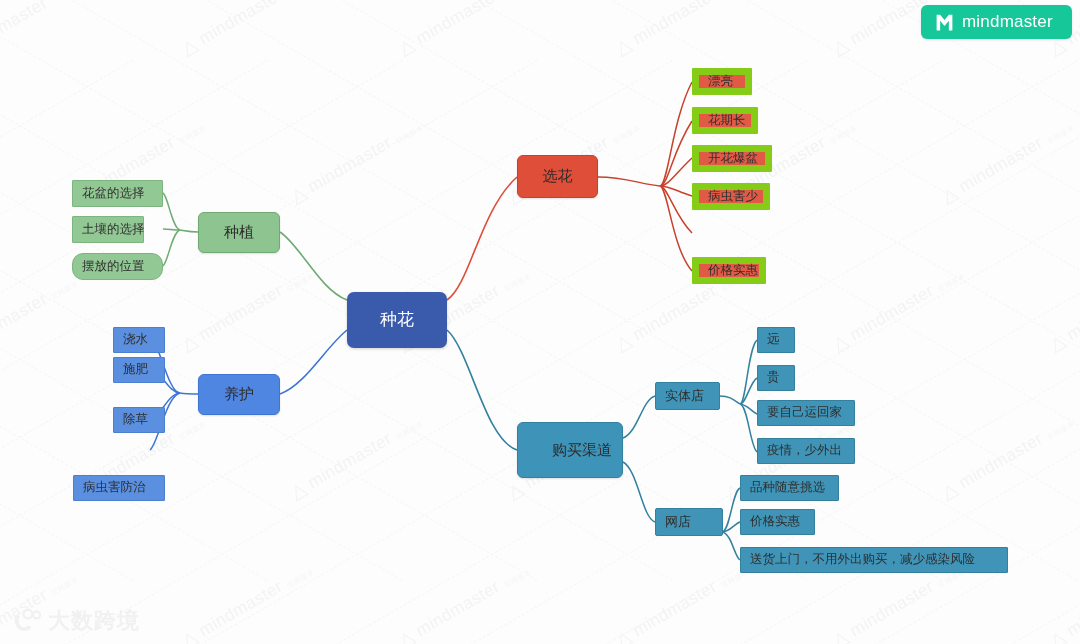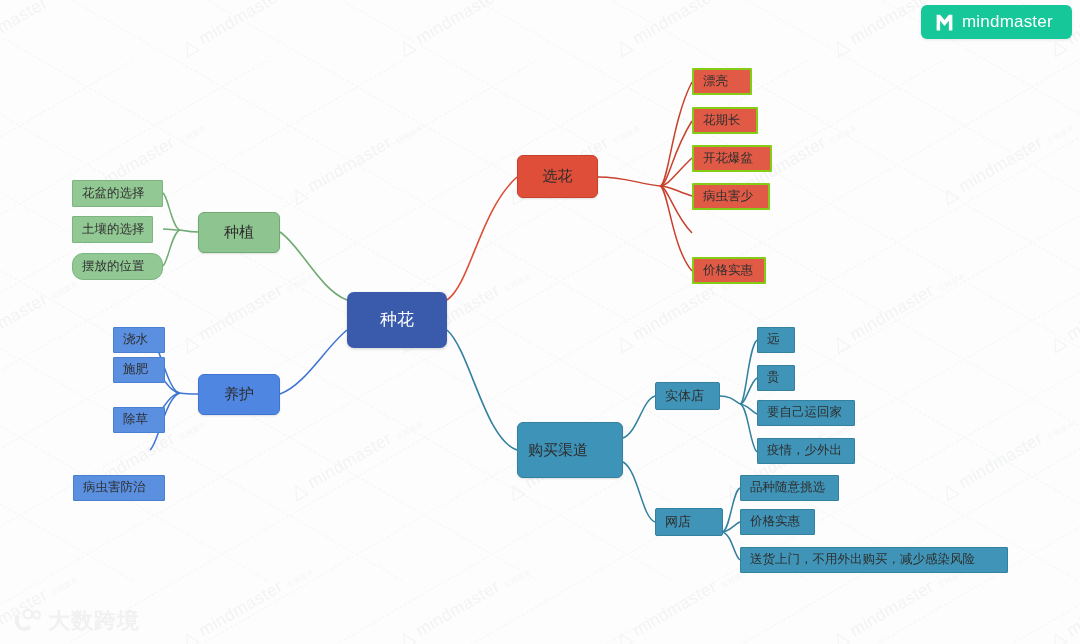--- a/index.html
+++ b/index.html
@@ -78,42 +78,42 @@
     box-shadow: 0 1px 3px rgba(0,0,0,.18);
   }
   .node.branch {
     border-radius: 6px;
     color: #2d2d2d;
     font-size: 15px;
     justify-content: center;
     box-shadow: 0 1px 2px rgba(0,0,0,.12);
   }
   .node.branch.multiline {
-    justify-content: flex-start;
+    justify-content: flex-end;
     white-space: normal;
     padding: 1px 10px;
     line-height: 1.45;
   }
   .node.sub {
     border-radius: 2px;
     font-size: 13px;
     padding: 0 9px;
     justify-content: flex-start;
   }
   .node.leaf {
     border-radius: 1px;
     font-size: 12.5px;
     padding: 0 9px;
     justify-content: flex-start;
   }
   .green-fill  { background: #92c894; border: 1px solid #7cb57f; }
   .green-node  { background: #8ec48f; border: 1px solid #6faa72; }
   .blue-fill   { background: #5b8fe0; border: 1px solid #4b7fd2; }
   .blue-node   { background: #4f86e2; border: 1px solid #3f75d2; }
-  .red-fill    { background: #e05a46; border: 2px solid #84cc16; text-align: center; }
+  .red-fill    { background: #e05a46; border: 7px solid #84cc16; text-align: center; }
   .red-node    { background: #de4e39; border: 1px solid #c8412c; }
   .teal-fill   { background: #3f94b7; border: 1px solid #34819f; }
   .teal-node   { background: #3d93b8; border: 1px solid #33809f; }
 
   
   #logo {
     position: absolute;
     top: 5px; right: 8px;
     width: 151px; height: 34px;
     background: #16c79a;
@@ -398,21 +398,21 @@
   <div class="node leaf red-fill" style="left:692px; top:257px; width:74px; height:27px;">
     <span>价格实惠</span>
   </div>
 
   <div class="node branch green-node" style="left:198px; top:212px; width:82px; height:41px;">
     <span>种植</span>
   </div>
   <div class="node leaf green-fill" style="left:72px; top:180px; width:91px; height:27px;">
     <span>花盆的选择</span>
   </div>
-  <div class="node leaf green-fill" style="left:72px; top:216px; width:81px; height:27px;">
+  <div class="node leaf green-fill" style="left:72px; top:216px; width:72px; height:27px;">
     <span>土壤的选择</span>
   </div>
   <div class="node leaf green-fill" style="left:72px; top:253px; width:91px; height:27px;border-radius:11px;">
     <span>摆放的位置</span>
   </div>
 
   <div class="node branch blue-node" style="left:198px; top:374px; width:82px; height:41px;">
     <span>养护</span>
   </div>
   <div class="node leaf blue-fill" style="left:113px; top:327px; width:52px; height:26px;">

